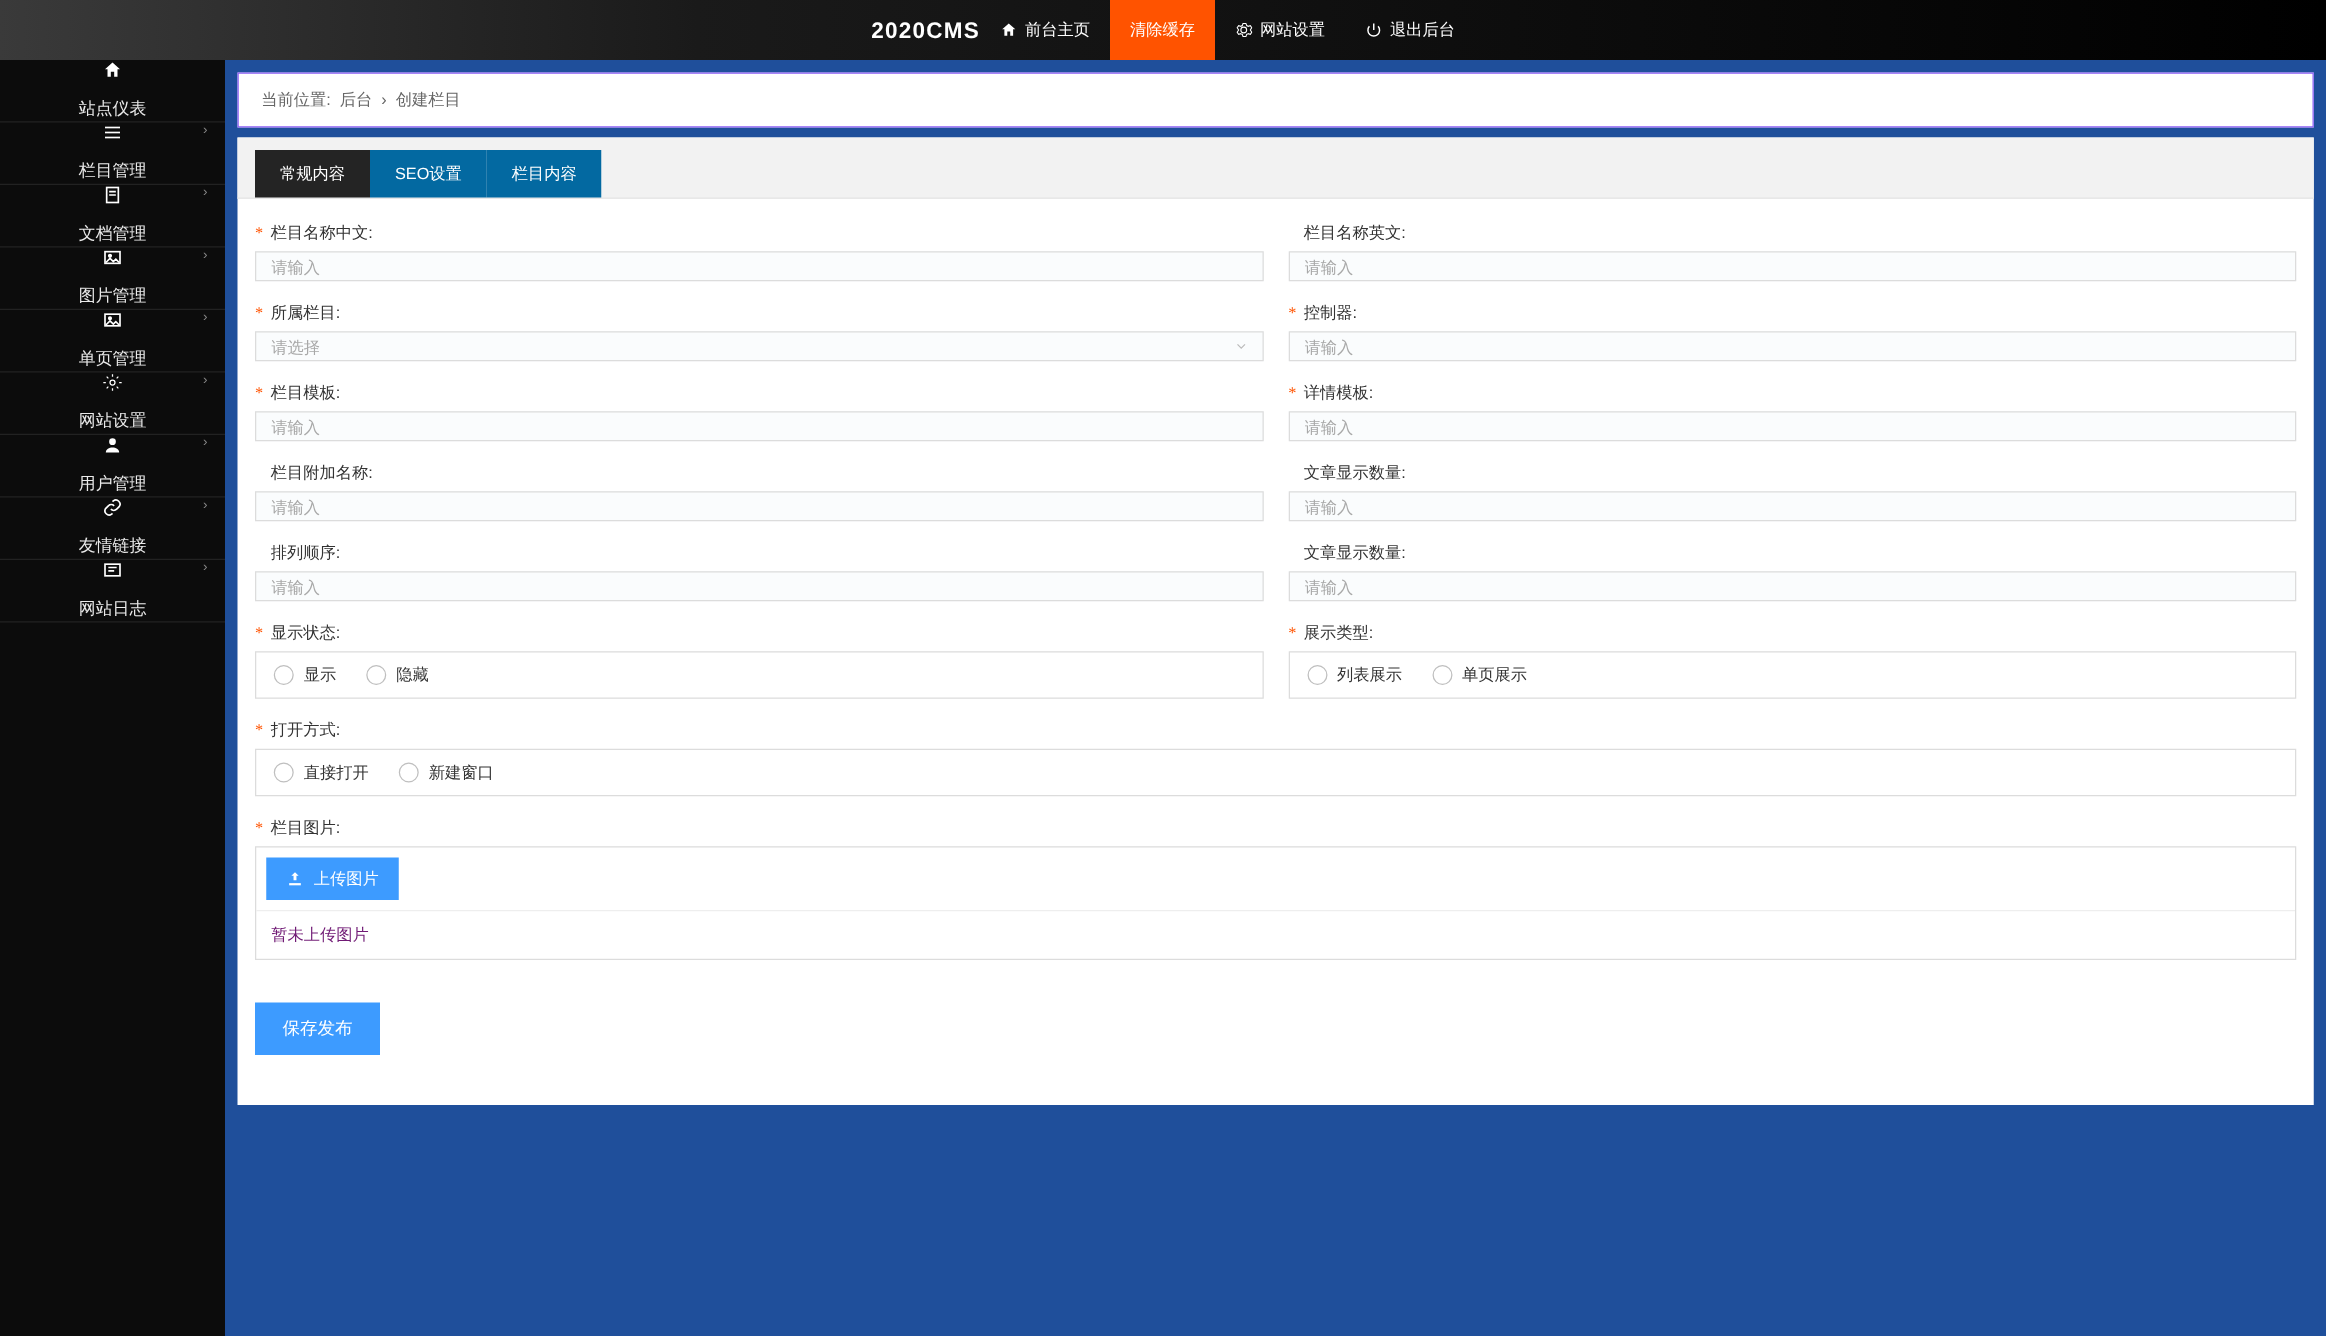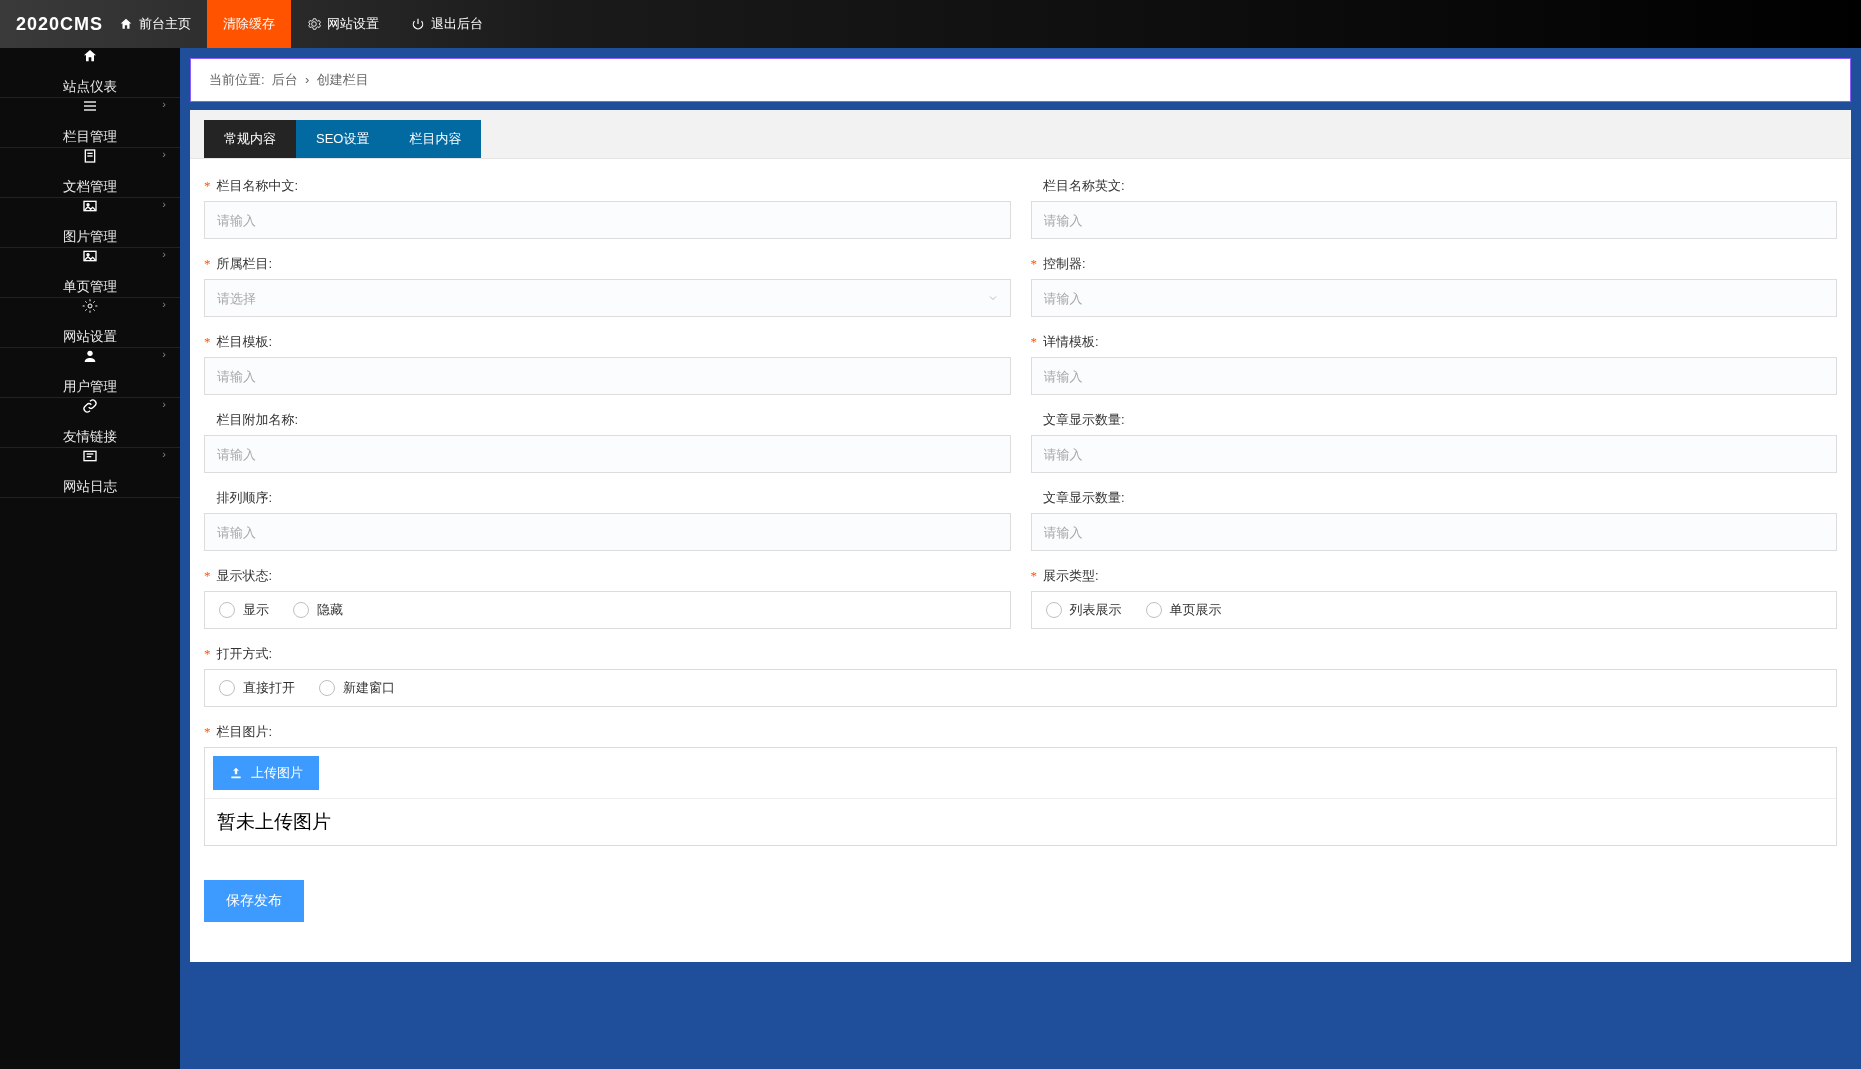--- a/index.html
+++ b/index.html
@@ -1,17 +1,17 @@
 <!DOCTYPE html>
 <html><head>
 <meta charset="utf-8">
 <style>
 * { box-sizing: border-box; margin: 0; padding: 0; }
 body { font-family: "Microsoft YaHei", Arial, sans-serif; font-size: 13px; background: #1f4f9b; color: #333; }
-.header { height: 48px; background: linear-gradient(to right, #3a3a3a 0%, #1a1a1a 30%, #000 100%); display: flex; align-items: center; justify-content: flex-start; padding: 0 0 0 16px; }
+.header { height: 48px; background: linear-gradient(to right, #3a3a3a 0%, #1a1a1a 30%, #000 100%); display: flex; align-items: center; justify-content: center; padding: 0 0 0 16px; }
 .logo { color: #fff; font-weight: bold; font-size: 18px; letter-spacing: 1px; }
 .header-right { display: flex; height: 100%; }
 .header-link { display: flex; align-items: center; gap: 6px; padding: 0 16px; color: #fff; cursor: pointer; font-size: 13px; }
 .header-link.active { background: #ff5300; }
 .header-link .ico { width: 14px; height: 14px; display: inline-flex; align-items: center; justify-content: center; }
 .layout { display: flex; min-height: calc(100vh - 48px); }
 .sidebar { width: 180px; background: #0c0c0c; }
 .side-item { display: flex; align-items: center; gap: 14px; padding: 0 16px; height: 50px; color: #eaeaea; cursor: pointer; border-bottom: 1px solid #222; position: relative; font-size: 13.5px; flex-direction: column; }
 .side-item .ico { width: 16px; height: 16px; display: inline-flex; align-items: center; justify-content: center; }
 .side-item .chev { position: absolute; right: 14px; color: #888; font-size: 11px; }
@@ -22,30 +22,30 @@
 .content-card { background: #fff; margin-top: 8px; padding: 0 0 40px 0; }
 .tabs { display: flex; background: #f2f2f2; padding: 10px 14px 0 14px; border-bottom: 1px solid #e4e4e4; }
 .tab { padding: 10px 20px; color: #fff; cursor: pointer; font-size: 13px; text-align: right; }
 .tab.dark { background: #242424; }
 .tab.orange { background: #0369a1; }
 .form-area { padding: 18px 14px 0 14px; }
 .row { display: flex; gap: 20px; margin-bottom: 16px; }
 .col { flex: 1; min-width: 0; }
 .field-label { margin-bottom: 6px; font-size: 13px; color: #333; }
 .req { color: #ff5300; margin-right: 6px; font-family: SimSun, serif; }
-.inp { width: 100%; height: 38px; border: 1px solid #dcdcdc; background: #fafcfd; padding: 0 12px; font-size: 13px; color: #333; outline: none; }
+.inp { width: 100%; height: 24px; border: 1px solid #dcdcdc; background: #fafcfd; padding: 0 12px; font-size: 13px; color: #333; outline: none; }
 .inp::placeholder { color: #a8a8a8; }
 .select-box { position: relative; }
 .select-box .caret { position: absolute; right: 12px; top: 50%; transform: translateY(-50%); color: #bbb; pointer-events:none; }
 .radio-row { width: 100%; min-height: 38px; border: 1px solid #dcdcdc; background: #fff; display: flex; align-items: center; gap: 24px; padding: 0 14px; text-align: center; }
 .radio-opt { display: flex; align-items: center; gap: 8px; cursor: pointer; font-size: 13px; }
 .radio-circle { width: 16px; height: 16px; border: 1.5px solid #bfbfbf; border-radius: 50%; }
 .upload-box { border: 1px solid #dcdcdc; background: #fff; padding: 0; }
 .upload-btn { display: inline-flex; align-items: center; gap: 8px; background: #3d9bff; color: #fff; padding: 8px 16px; margin: 8px; cursor: pointer; font-size: 13px; }
-.upload-status { padding: 10px 12px; color: #000000; border-top: 1px solid #eee; font-size: 19px; }
+.upload-status { padding: 10px 12px; color: #701a75; border-top: 1px solid #eee; font-size: 13px; }
 .submit-btn { background: #3d9bff; color: #fff; padding: 12px 22px; border: none; cursor: pointer; font-size: 14px; margin: 18px 0 0 14px; }
 svg { display: block; }
 </style>
 </head>
 <body>
 
 <div class="header">
   <div class="logo">2020CMS</div>
   <div class="header-right">
     <div class="header-link">

